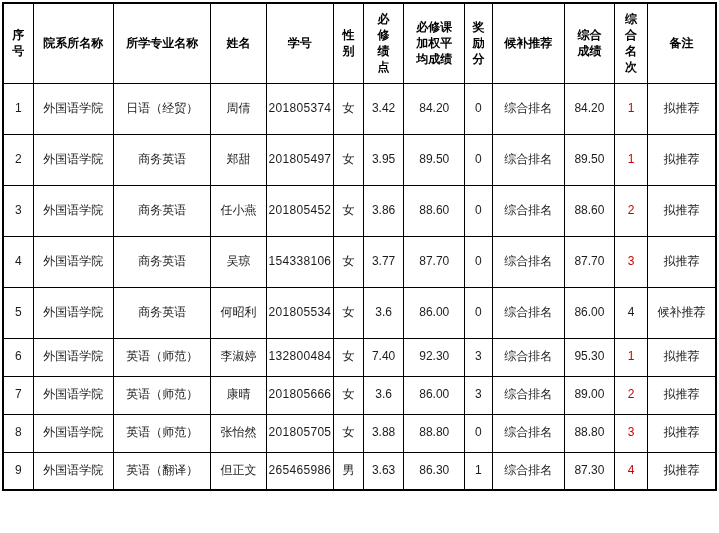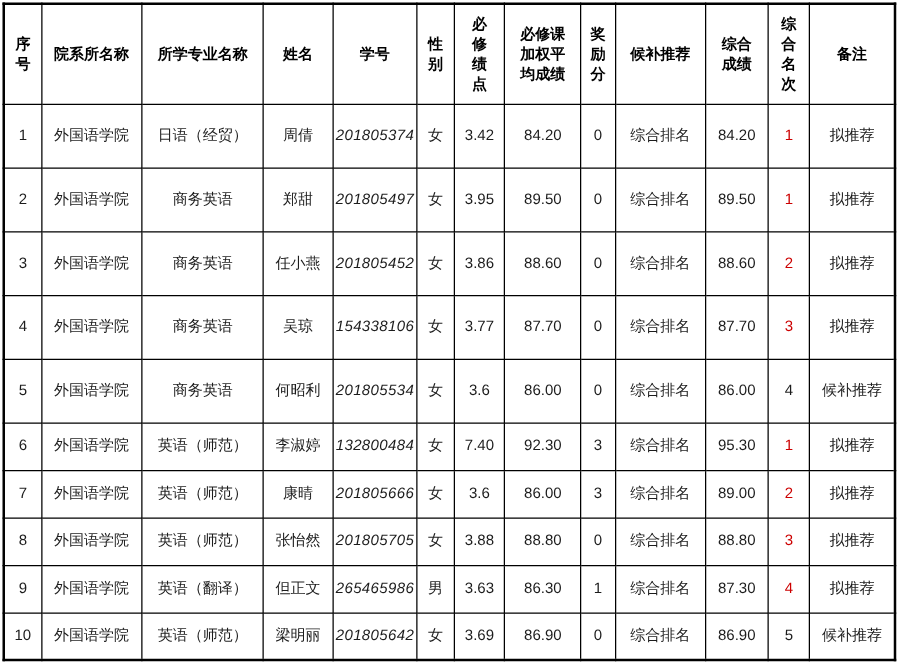--- a/index.html
+++ b/index.html
@@ -45,21 +45,20 @@
   }
   table.ranking td {
     font-size: 12px;
     line-height: 1.3;
   }
   table.ranking tbody tr.tall { height: 51px; }
   table.ranking tbody tr.short { height: 38px; }
   td.student-id {
     font-size: 11px;
     letter-spacing: 0.3px;
-    font-style: italic;
   }
   
   col.c-index { width: 30px; }
   col.c-college { width: 80px; }
   col.c-major { width: 97px; }
   col.c-name { width: 55px; }
   col.c-student_id { width: 67px; }
   col.c-gender { width: 30px; }
   col.c-gpa { width: 40px; }
   col.c-weighted_avg { width: 61px; }
@@ -248,30 +247,15 @@
           <td class="student-id">265465986</td>
           <td>男</td>
           <td>3.63</td>
           <td>86.30</td>
           <td>1</td>
           <td>综合排名</td>
           <td>87.30</td>
           <td style="color: rgb(204, 0, 0);">4</td>
           <td>拟推荐</td>
         </tr>
-        <tr class="short">
-          <td>10</td>
-          <td>外国语学院</td>
-          <td>英语（师范）</td>
-          <td>梁明丽</td>
-          <td class="student-id">201805642</td>
-          <td>女</td>
-          <td>3.69</td>
-          <td>86.90</td>
-          <td>0</td>
-          <td>综合排名</td>
-          <td>86.90</td>
-          <td>5</td>
-          <td>候补推荐</td>
-        </tr>
       </tbody>
   </table>
 </div>
 
 </body></html>

